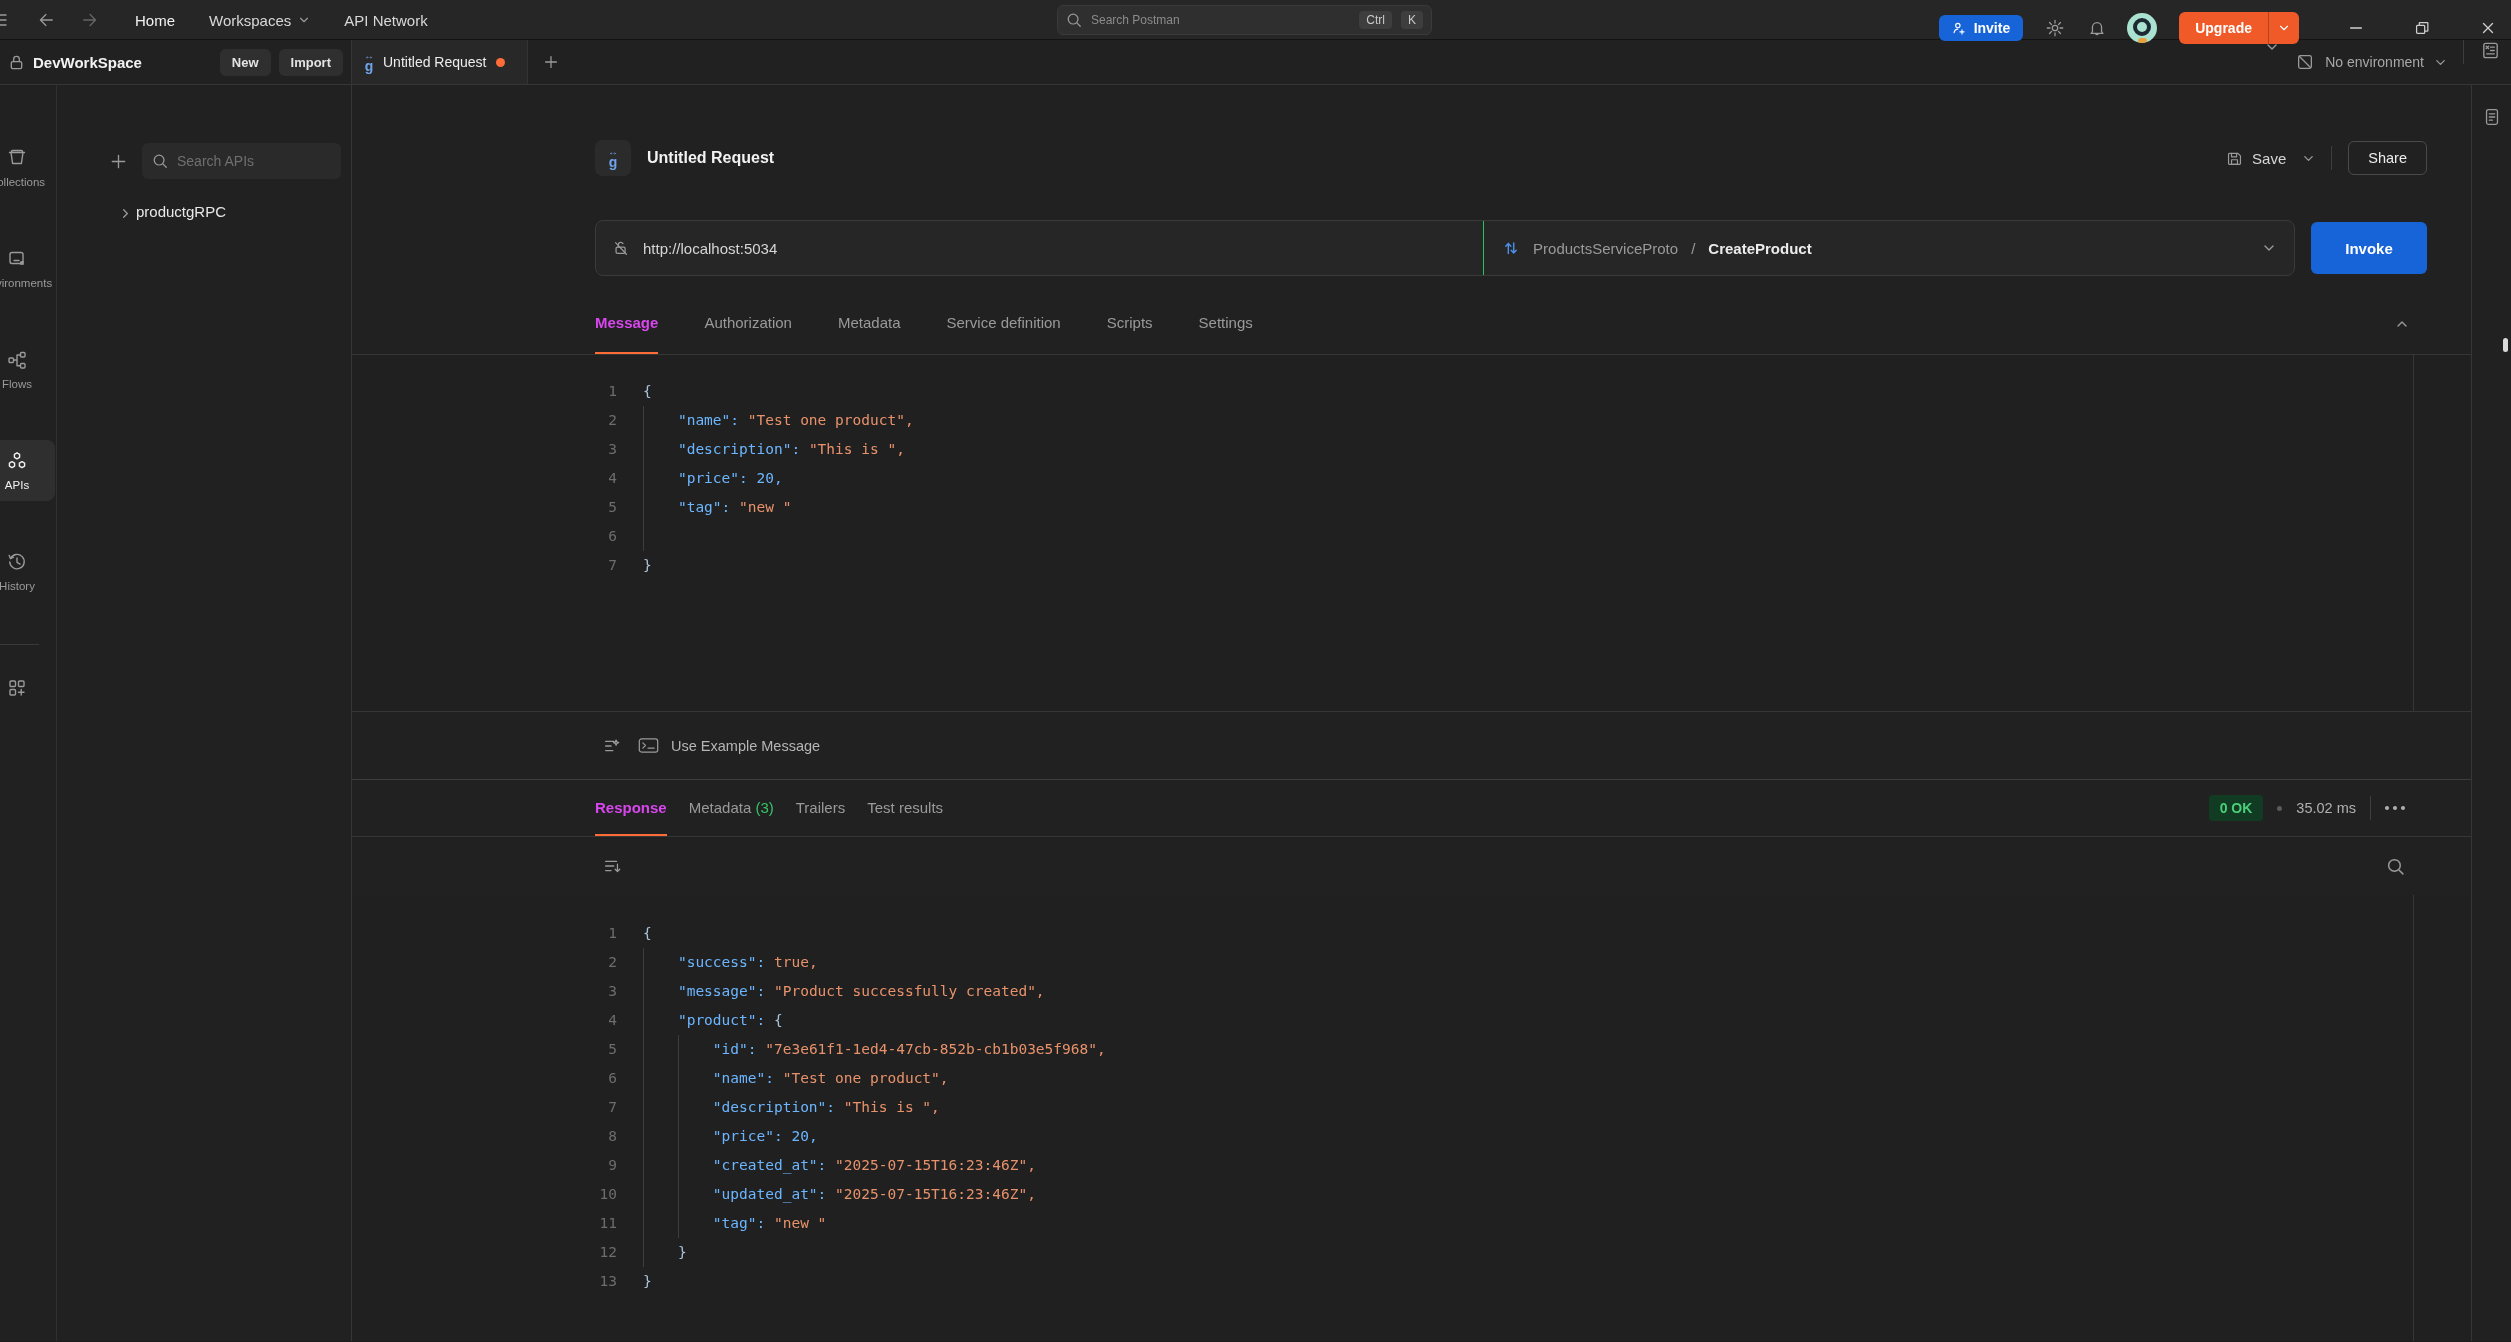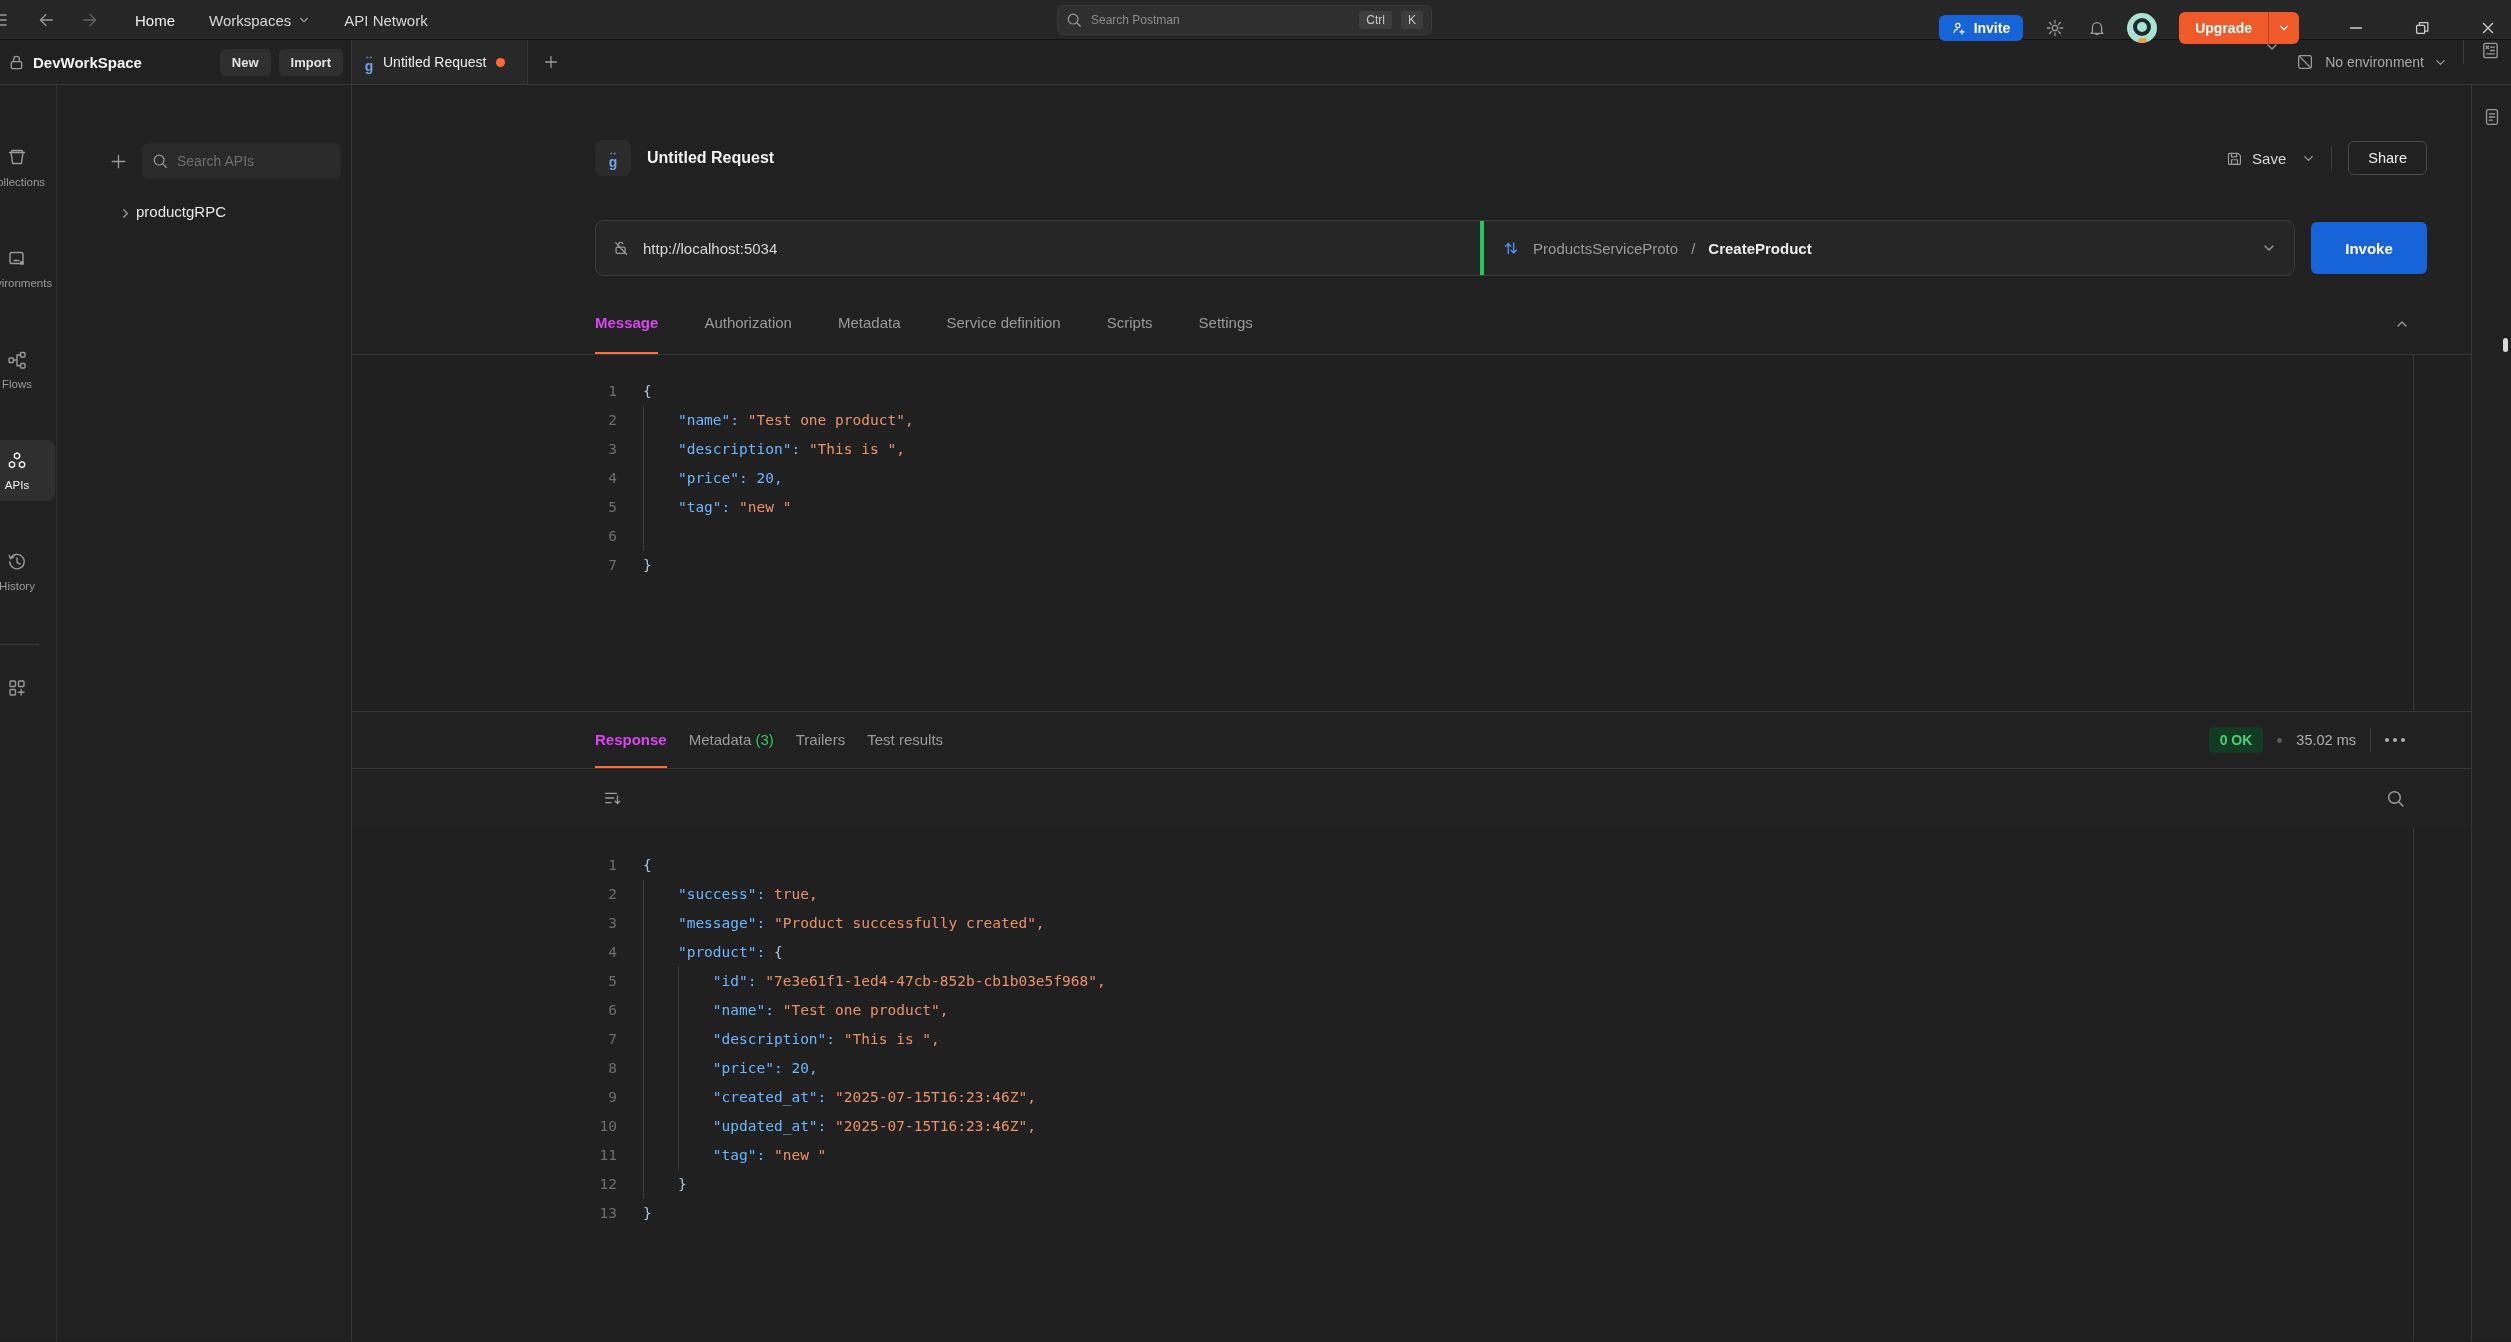--- a/index.html
+++ b/index.html
@@ -85,21 +85,21 @@
   .grpc-glyph .arr { font-size:10px; margin-bottom:-2px; }
   .grpc-glyph .g { font-size:14px; }
   .req-title { font-size:16px; font-weight:700; color:#f2f2f2; margin-left:16px; }
   .rh-right { margin-left:auto; display:flex; align-items:center; gap:16px; }
   .save-group { display:flex; align-items:center; gap:9px; color:#d6d6d6; font-size:15px; cursor:pointer; }
   .btn-share { border:1px solid #4a4a4a; border-radius:6px; padding:8px 19px; font-size:14.5px; color:#ececec; cursor:pointer; }
 
   .url-row { height:96px; display:flex; align-items:center; gap:16px; padding-top:6px; }
   .url-box { flex:1; height:56px; background:#262626; border:1px solid #3a3a3a; border-radius:8px;
     display:flex; align-items:stretch; min-width:0; }
-  .url-left { flex:0 0 52.3%; display:flex; align-items:center; gap:13px; padding:0 16px; border-right:4px solid #22c55e; }
+  .url-left { flex:0 0 52.3%; display:flex; align-items:center; gap:13px; padding:0 16px; border-right:1px solid #22c55e; }
   .url-text { font-size:15px; color:#d6d6d6; }
   .url-right { flex:1; display:flex; align-items:center; gap:13px; padding:0 18px; }
   .svc { font-size:15px; color:#9a9a9a; }
   .mth { font-size:15px; color:#ececec; font-weight:700; }
   .url-chev { margin-left:auto; }
   .btn-invoke { width:116px; height:52px; background:#1764d9; border-radius:6px; color:#fff; font-size:15px;
     font-weight:700; display:flex; align-items:center; justify-content:center; cursor:pointer; }
 
   .tabs-row { height:62px; display:flex; align-items:stretch; gap:46px; border-bottom:1px solid #363636; }
   .tab { display:flex; align-items:center; font-size:15px; color:#9a9a9a; border-bottom:2px solid transparent; cursor:pointer; white-space:nowrap; }
@@ -452,20 +452,34 @@
         <div class="cl">
           <span class="ln">6</span>
           <span class="lc"><span class="gd" style="left: 0ch;"></span></span>
         </div>
         <div class="cl">
           <span class="ln">7</span>
           <span class="lc"><span class="tk-p">}</span></span>
         </div>
       </div>
 
+    <div class="msg-footer">
+      <span>
+        <svg width="20" height="20" viewBox="0 0 22 22" class="ic">
+            <path d="M4 6h9M4 11h6M4 16h8M15.5 4.5l.8 2 2 .8-2 .8-.8 2-.8-2-2-.8 2-.8z"></path>
+          </svg>
+      </span>
+      <span class="use-example">
+        <svg width="21" height="17" viewBox="0 0 24 18" class="ic">
+            <rect x="1.5" y="1.5" width="21" height="15" rx="2.5"></rect>
+            <path d="M5.5 6l3 3-3 3M11.5 12h7"></path>
+          </svg>
+        <span class="uel">Use Example Message</span>
+      </span>
+    </div>
 
     <div class="resp-tabs pad">
       <span class="tab active">Response</span>
       <span class="tab">
         <span>Metadata</span>&nbsp;<span style="color:#34c465">(3)</span>
       </span>
       <span class="tab">Trailers</span>
       <span class="tab">Test results</span>
       <span class="resp-meta">
         <span class="status-badge">0 OK</span>

